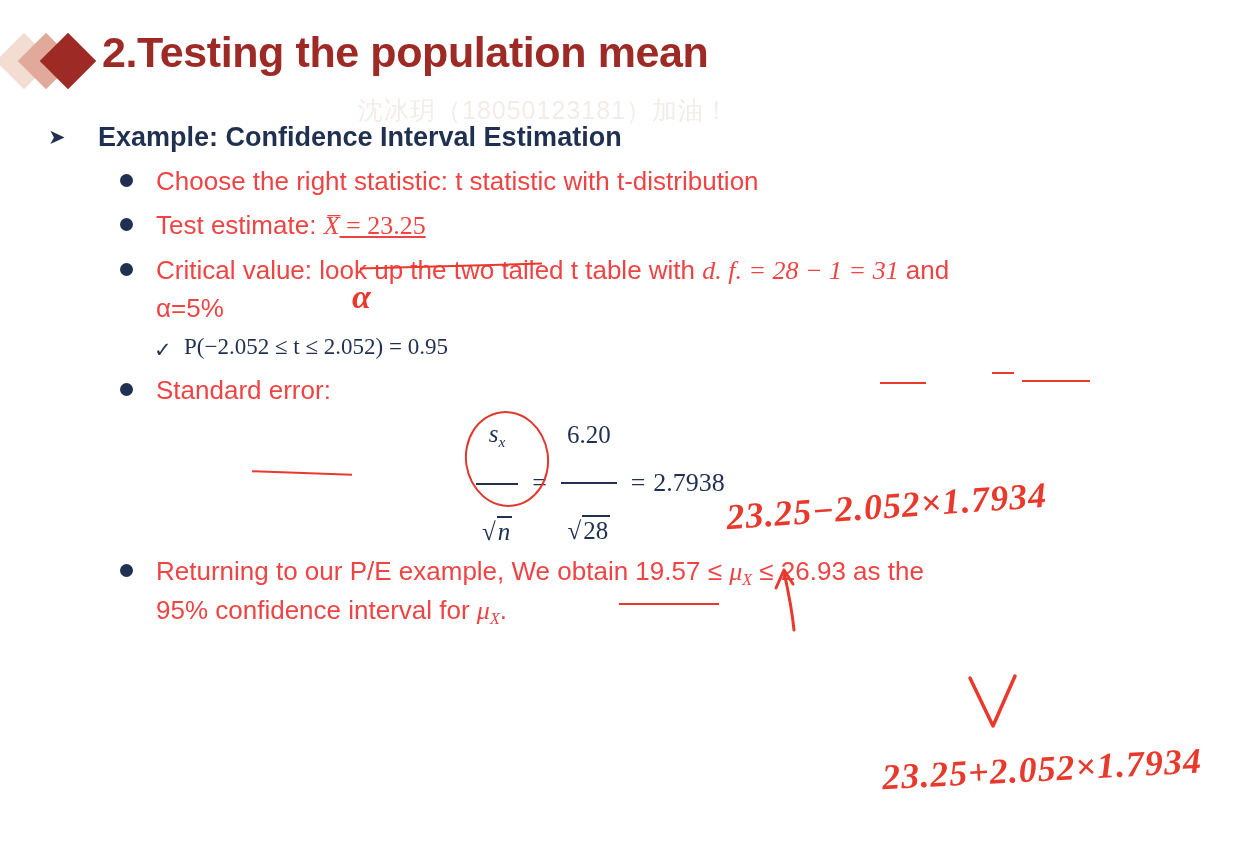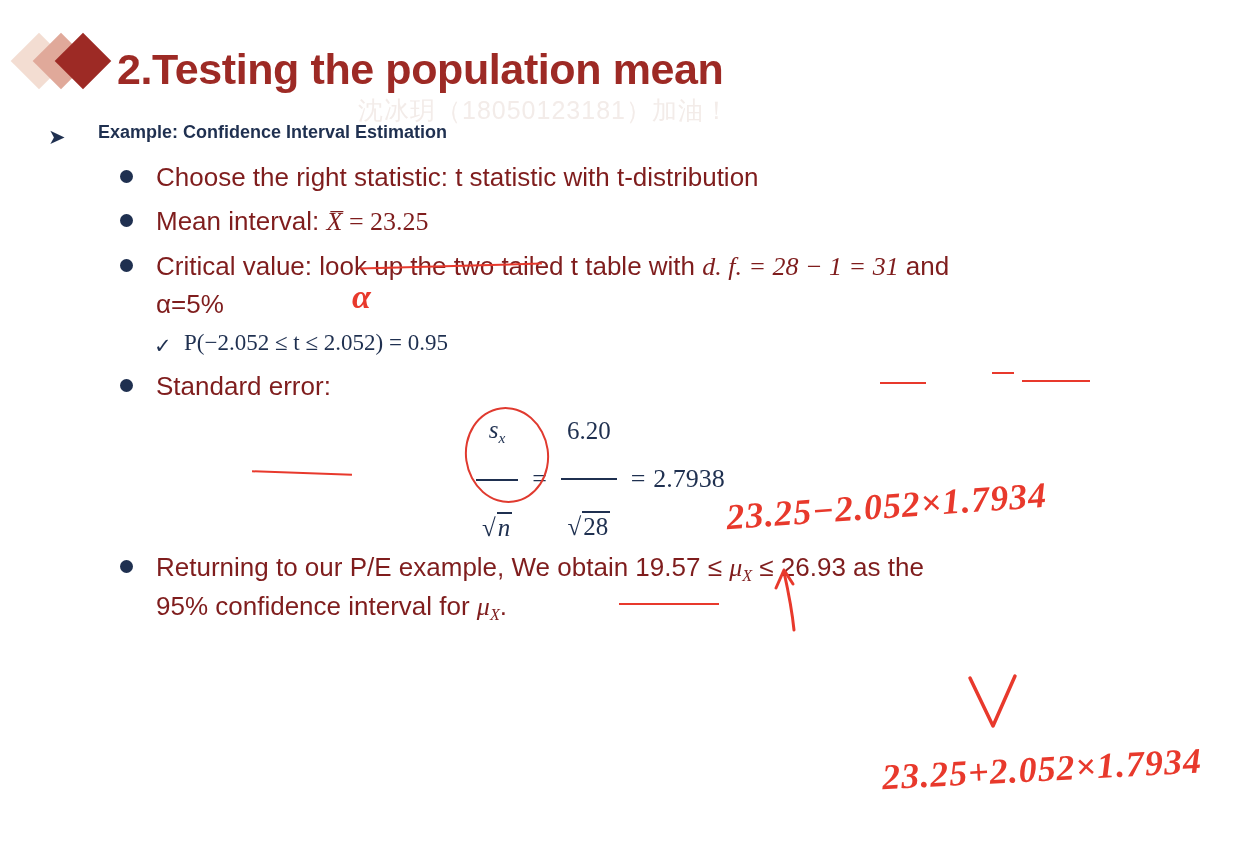--- a/index.html
+++ b/index.html
@@ -12,24 +12,24 @@
     height: 856px;
     position: relative;
     overflow: hidden;
     font-family: "Liberation Sans", sans-serif;
     color: #1f3050;
   }
 
   
   .title-row {
     position: absolute;
-    left: 17px;
+    left: 2px;
     top: 28px;
     display: flex;
-    align-items: flex-end;
+    align-items: flex-start;
   }
   .diamonds {
     position: relative;
     width: 98px;
     height: 66px;
     margin-left: 2px;
   }
   .diamond {
     position: absolute;
     width: 40px;
@@ -74,21 +74,21 @@
     margin-bottom: 10px;
   }
   .arrow-marker {
     color: #1f3050;
     font-size: 21px;
     width: 50px;
     flex: 0 0 50px;
     padding-top: 3px;
   }
   .lvl1-text {
-    font-size: 18px;
+    font-size: 27px;
     font-weight: bold;
     color: #1f3050;
   }
 
   .bullets {
     margin-left: 72px;
     margin-top: 4px;
   }
   .blt {
     display: flex;
@@ -102,25 +102,25 @@
   .dot i {
     display: block;
     width: 13px;
     height: 13px;
     border-radius: 50%;
     background: #1f3050;
   }
   .blt-text {
     font-size: 26px;
     line-height: 1.42;
-    color: #7f1d1d;
+    color: #ef4444;
     max-width: 1030px;
   }
   .math { font-family: "Liberation Serif", serif; font-style: italic; }
-  .mathn { font-family: "Liberation Serif", serif; font-style: normal; }
+  .mathn { font-family: "Liberation Serif", serif; font-style: normal; text-decoration: underline; }
   .sub { font-size: 0.62em; vertical-align: -0.3em; font-style: italic;
          font-family: "Liberation Serif", serif; }
 
   
   .check-row {
     display: flex;
     align-items: flex-start;
     margin: 6px 0 10px 34px;
   }
   .check {
@@ -234,21 +234,21 @@
           <i></i>
         </span>
       <span class="blt-text">Choose the right statistic: t statistic with t-distribution</span>
     </div>
 
     <div class="blt">
       <span class="dot">
           <i></i>
         </span>
       <span class="blt-text">
-        <span>Mean interval: </span><span class="math">X̅</span><span class="mathn"> = 23.25</span>
+        <span>Test estimate: </span><span class="math">X̅</span><span class="mathn"> = 23.25</span>
       </span>
     </div>
 
 
     <div class="blt">
       <span class="dot">
           <i></i>
         </span>
       <span class="blt-text">
         <span>Critical value: look up the two tailed t table with </span><span class="math">d. f. = 28 − 1 = 31</span><span> and</span><br>

